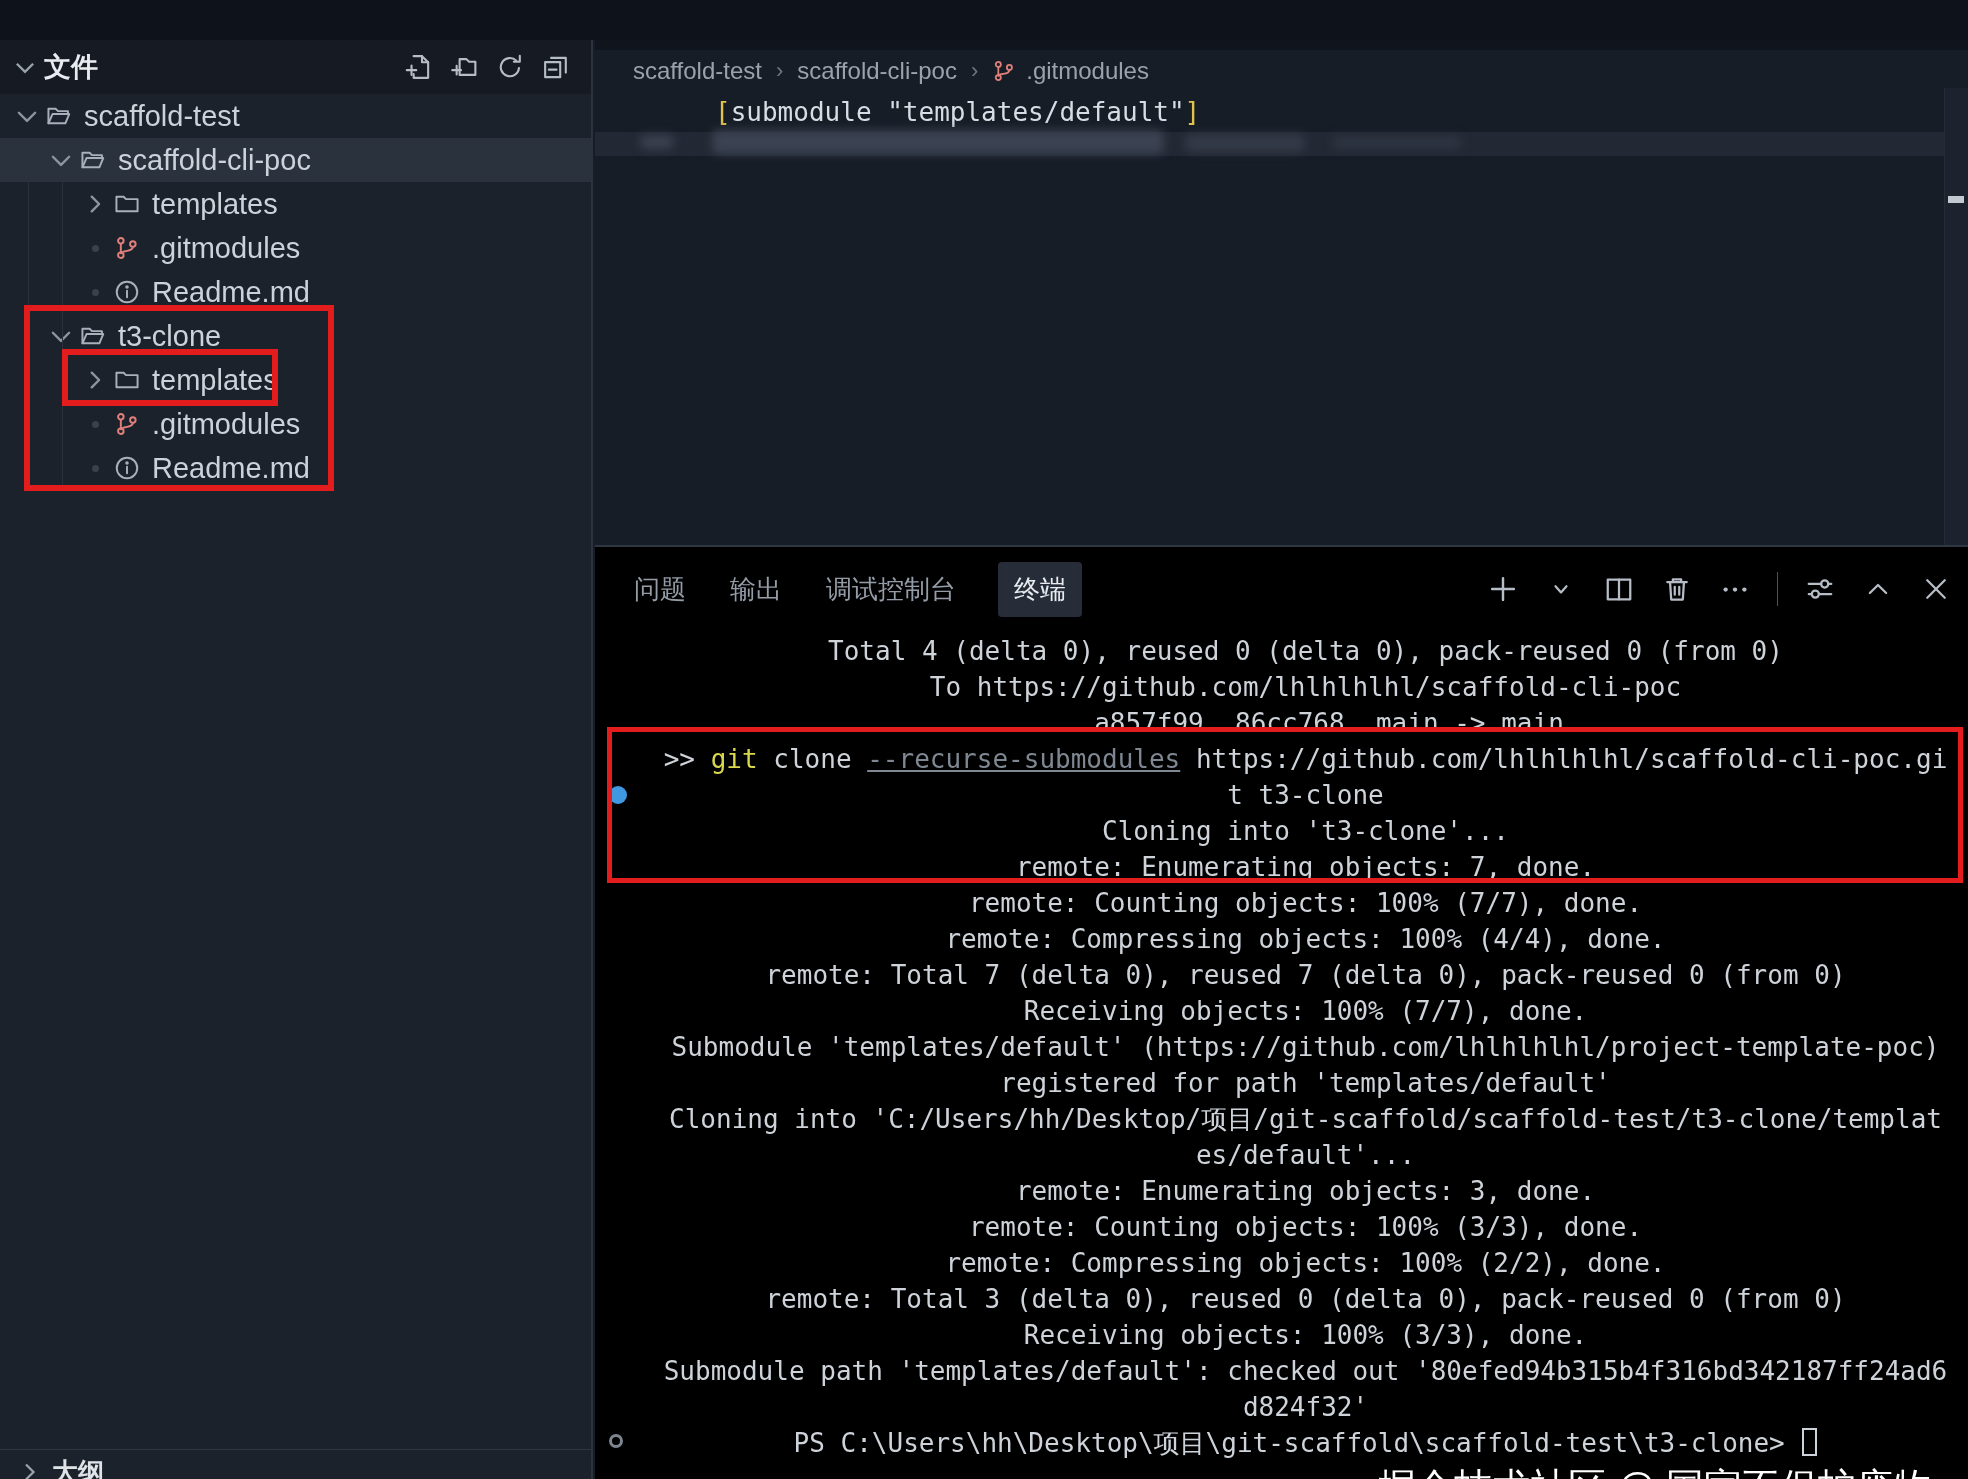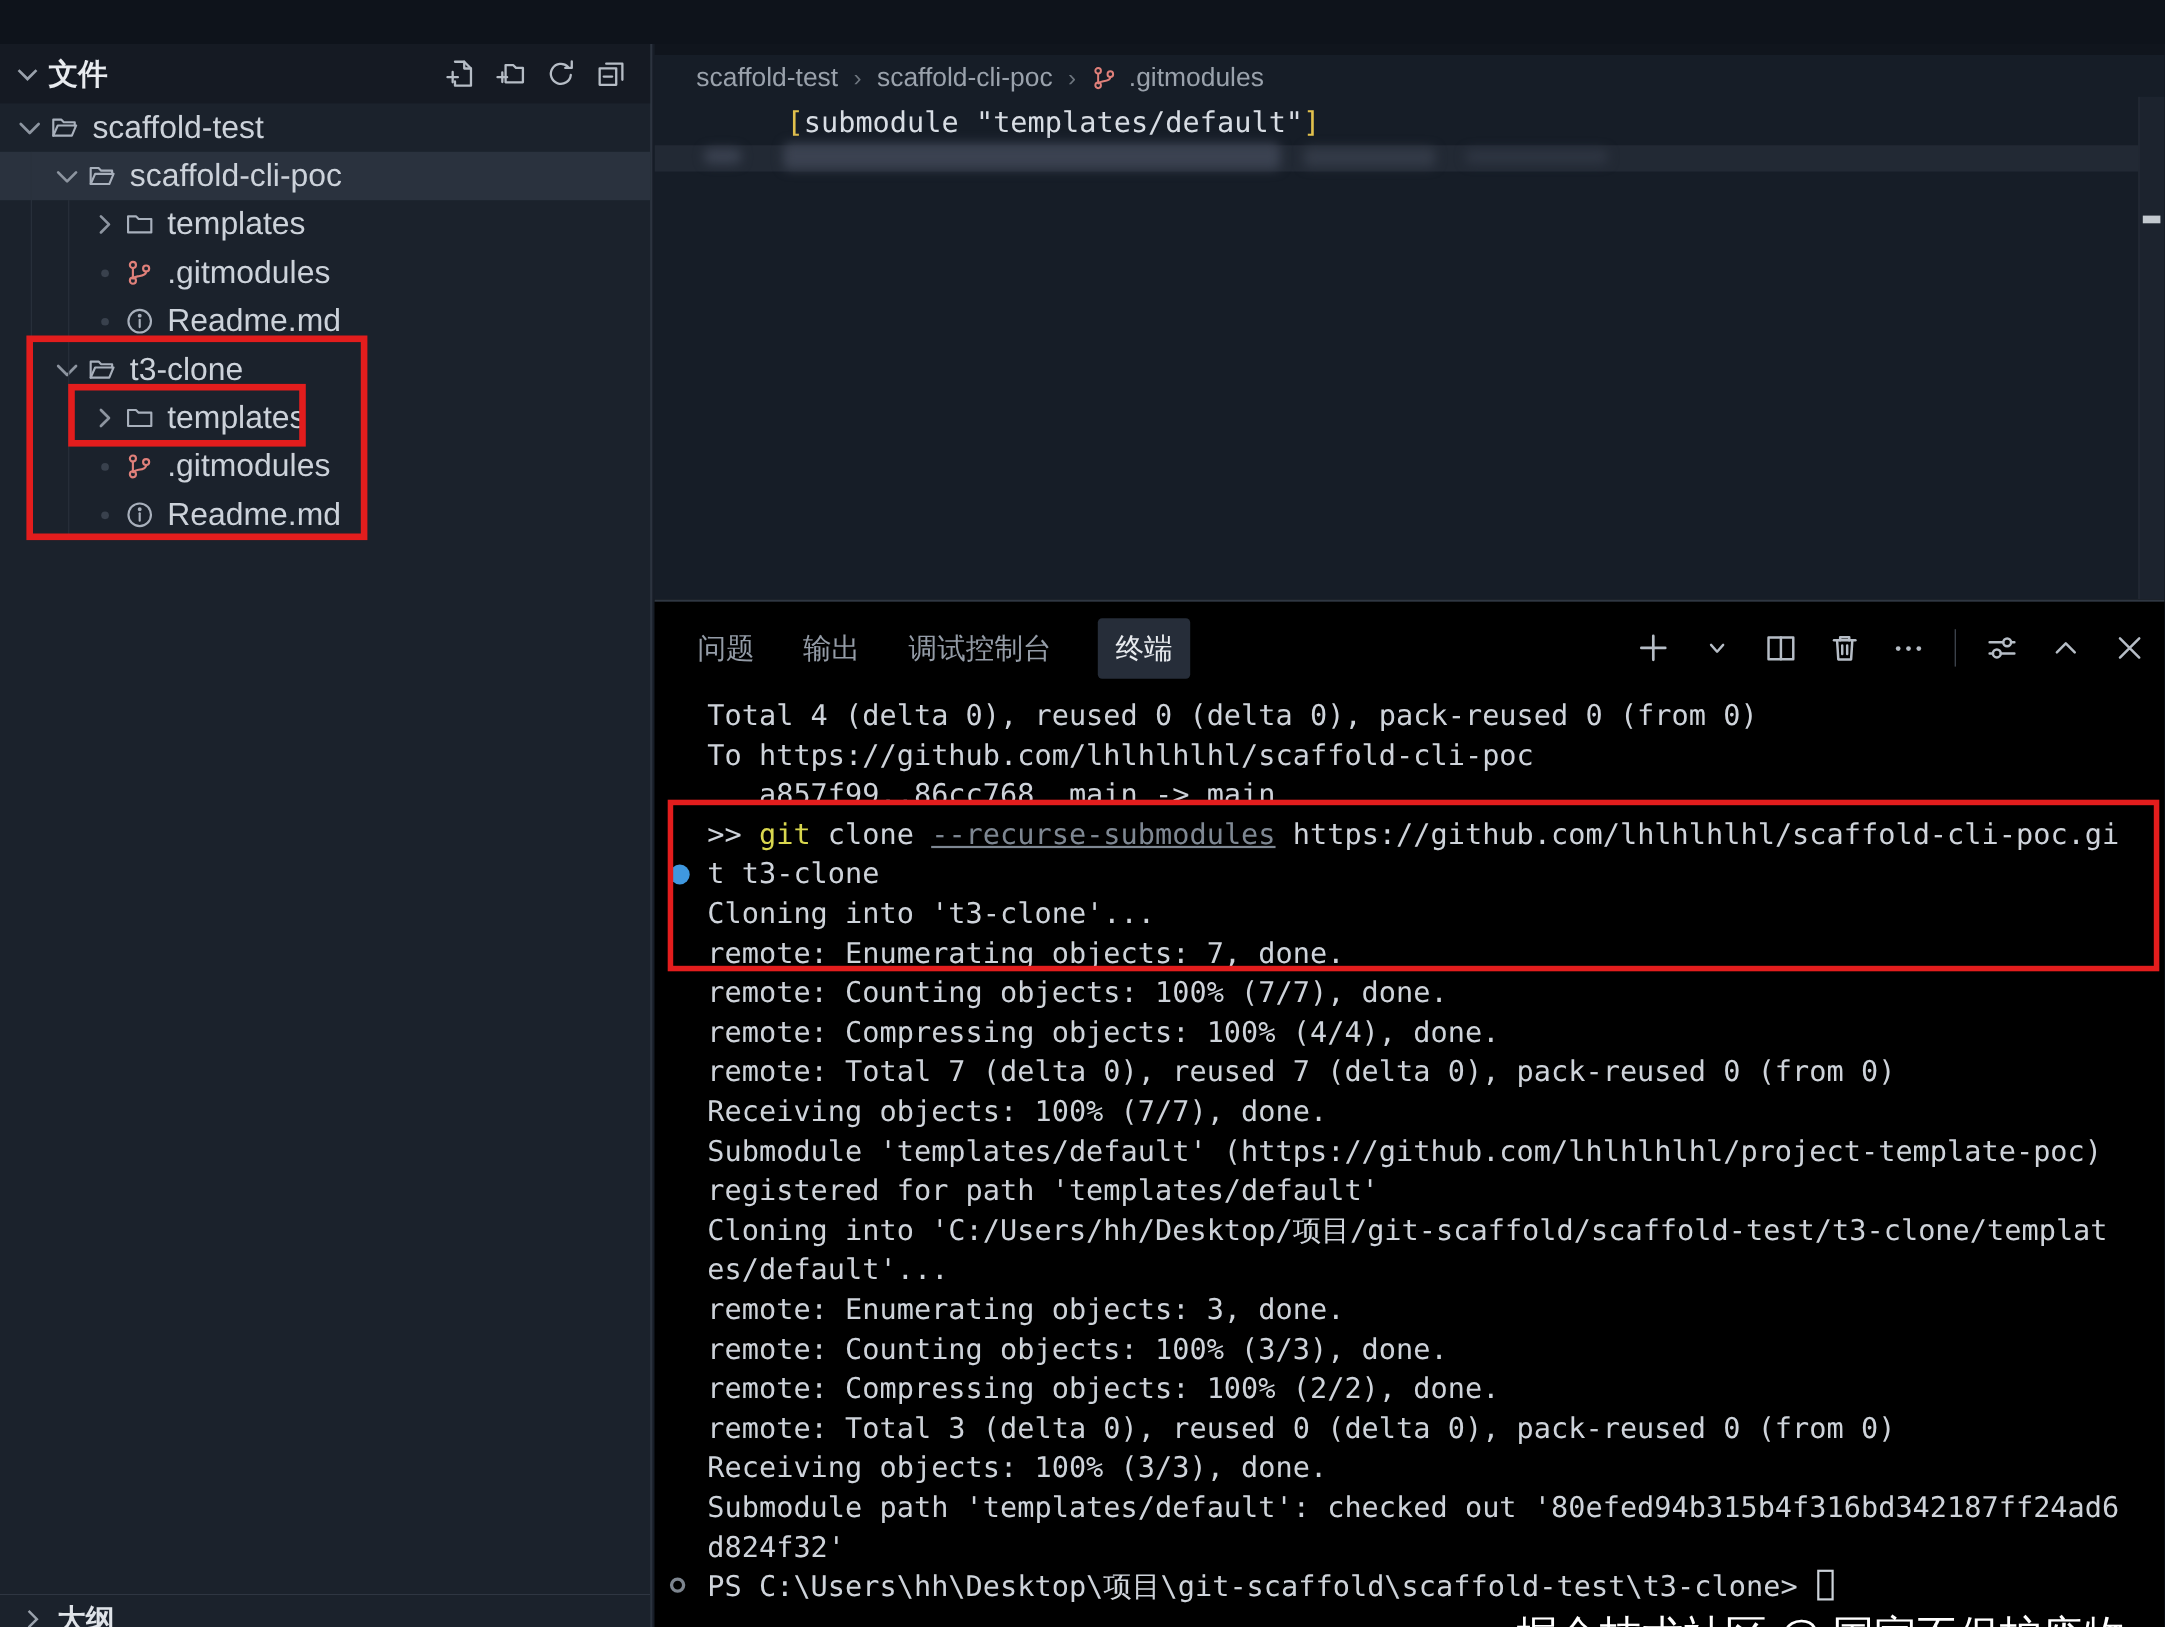--- a/index.html
+++ b/index.html
@@ -59,21 +59,21 @@
   #panel{position:absolute;left:595px;top:505px;right:0;bottom:0;border-top:2px solid #2f3742;background:#000000;}
   #panel-bar{height:84px;display:flex;align-items:center;padding:0 16px 0 37px;}
   #panel-tabs{display:flex;align-items:center;gap:40px;}
   .tab{font-size:26px;color:#949ca7;cursor:pointer;padding:10px 2px;}
   .tab.active{background:#262d39;color:#e8ebef;border-radius:4px;padding:10px 16px;}
   #panel-actions{margin-left:auto;display:flex;align-items:center;gap:26px;}
   #panel-actions .act{width:32px;height:32px;display:flex;align-items:center;justify-content:center;color:#b6bdc6;cursor:pointer;}
   #panel-actions .divider{width:1px;height:34px;background:#4a515c;}
   
   #terminal{position:relative;padding:2px 0 0 48px;font-family:"DejaVu Sans Mono", monospace;font-size:26px;line-height:36px;color:#ced3da;}
-  .t-line{position:relative;white-space:pre;}
+  .t-line{position:relative;white-space:pre;text-align:center;}
   .t-y{color:var(--c-terminal_yellow);}
   .t-g{color:var(--c-dim_text);text-decoration:underline;}
   .gutter{position:absolute;left:-34px;top:50%;transform:translateY(-50%);width:18px;height:18px;}
   .gutter.blue i{display:block;width:18px;height:18px;border-radius:50%;background:var(--c-command_dot_blue);}
   .gutter.hollow i{display:block;width:14px;height:14px;border-radius:50%;border:3px solid #7d858f;}
   .cursor{display:inline-block;width:15px;height:28px;border:2px solid #ccd2d9;vertical-align:-4px;margin-left:2px;}
   
   .redbox{position:absolute;border:6px solid var(--c-highlight_red);z-index:10;pointer-events:none;}
   #box-terminal{border-width:5px;}
   

